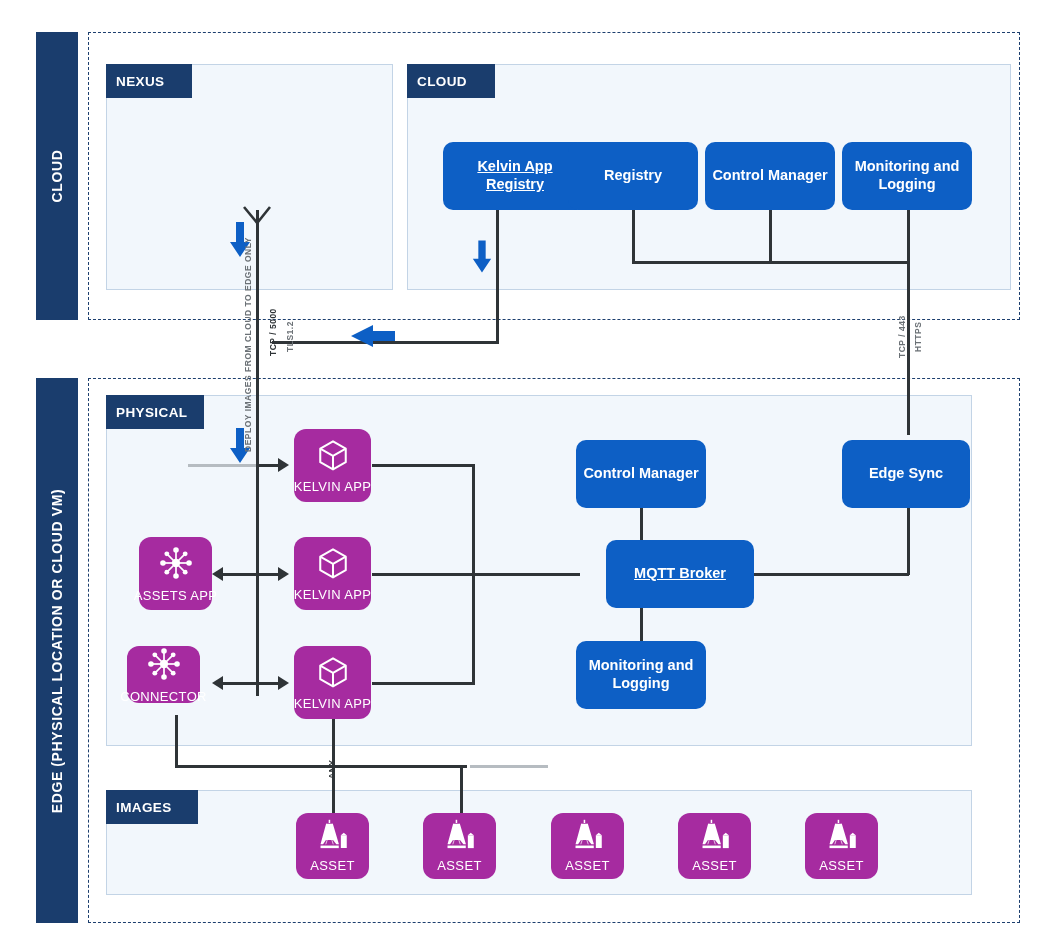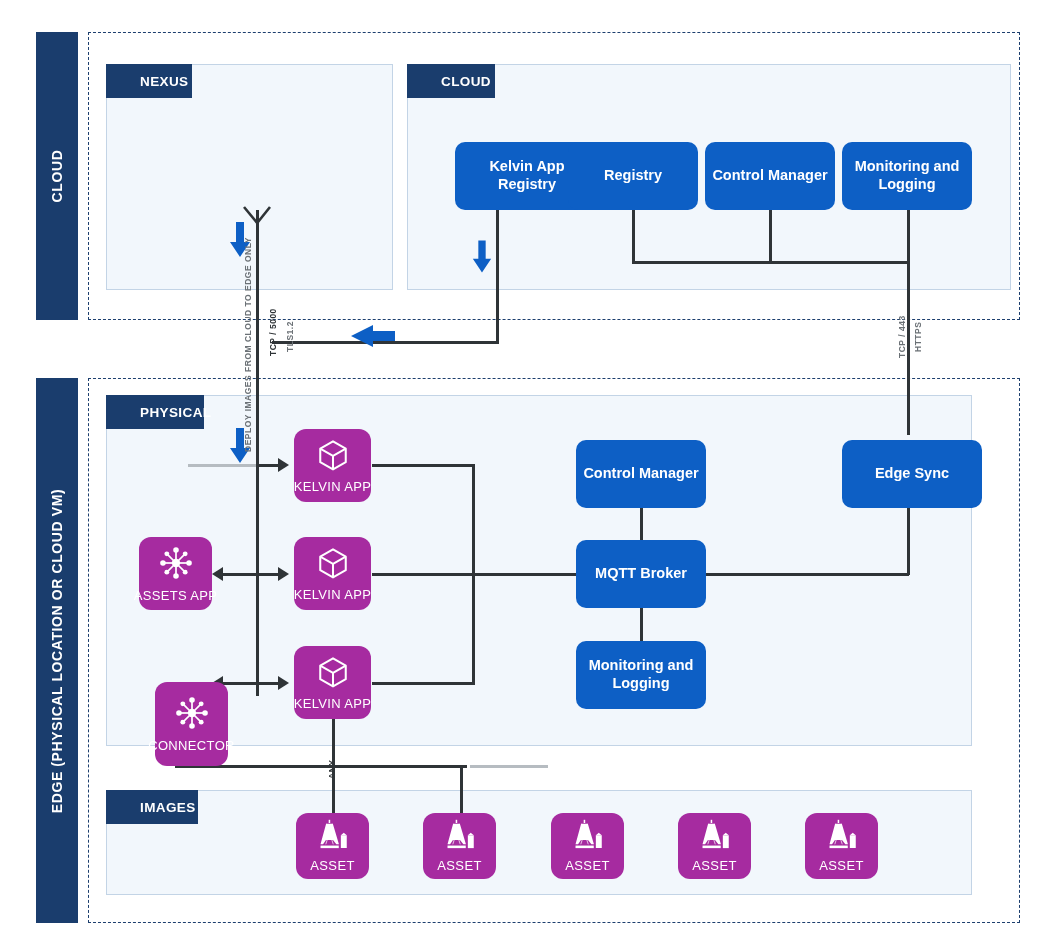--- a/index.html
+++ b/index.html
@@ -49,21 +49,21 @@
   }
   .panel-tab {
     position: absolute;
     background: #1a3d6d;
     color: #ffffff;
     font-weight: bold;
     font-size: 13.5px;
     letter-spacing: 0.4px;
     display: flex;
     align-items: center;
-    padding-left: 34px;
+    padding-left: 10px;
   }
 
   
   .node-blue {
     position: absolute;
     background: #0d5fc5;
     border-radius: 10px;
     color: #ffffff;
     font-weight: bold;
     font-size: 14.5px;
@@ -197,21 +197,21 @@
   </div>
 
   <div class="edge-label light" style="left:243px; top:452px;">DEPLOY IMAGES FROM CLOUD TO EDGE ONLY</div>
   <div class="edge-label dark" style="left:268px; top:356px;">TCP / 5000</div>
   <div class="edge-label light" style="left:285px; top:352px;">TLS1.2</div>
   <div class="edge-label light" style="left:897px; top:358px;">TCP / 443</div>
   <div class="edge-label light" style="left:913px; top:352px;">HTTPS</div>
   <div class="edge-label dark" style="left:327px; top:779px;">ANY</div>
 
 
-  <div class="node-blue" style="left:455px; top:142px; width:144px; height:68px;">
+  <div class="node-blue" style="left:443px; top:142px; width:144px; height:68px;text-decoration:underline;">
     <span>Kelvin App Registry</span>
   </div>
   <div class="node-blue" style="left:568px; top:142px; width:130px; height:68px;">
     <span>Registry</span>
   </div>
   <div class="node-blue" style="left:705px; top:142px; width:130px; height:68px;">
     <span>Control Manager</span>
   </div>
   <div class="node-blue" style="left:842px; top:142px; width:130px; height:68px;">
     <span>Monitoring and Logging</span>
@@ -273,21 +273,21 @@
           <line x1="20" y1="20" x2="11" y2="11"></line>
             <line x1="20" y1="20" x2="29" y2="11"></line>
           <line x1="20" y1="20" x2="11" y2="29"></line>
             <line x1="20" y1="20" x2="29" y2="29"></line>
         </g>
       </svg>
     </span>
     <span class="cap">ASSETS APP</span>
   </div>
 
-  <div class="node-magenta" style="left:155px; top:646px; width:73px; height:84px;margin-top:36px;">
+  <div class="node-magenta" style="left:127px; top:646px; width:73px; height:57px;">
     <span class="glyph">
       <svg width="36" height="36" viewBox="0 0 40 40">
         <g fill="#ffffff">
           <circle cx="20" cy="20" r="4.6"></circle>
           <circle cx="20" cy="5.5" r="3.1"></circle>
             <circle cx="20" cy="34.5" r="3.1"></circle>
           <circle cx="5.5" cy="20" r="3.1"></circle>
             <circle cx="34.5" cy="20" r="3.1"></circle>
           <circle cx="9.8" cy="9.8" r="2.7"></circle>
             <circle cx="30.2" cy="9.8" r="2.7"></circle>
@@ -344,27 +344,27 @@
           <path d="M20 21 L20 37"></path>
         </g>
       </svg>
     </span>
     <span class="cap">KELVIN APP</span>
   </div>
 
   <div class="node-blue" style="left:576px; top:440px; width:130px; height:68px;">
     <span>Control Manager</span>
   </div>
-  <div class="node-blue" style="left:576px; top:540px; width:130px; height:68px;">
+  <div class="node-blue" style="left:606px; top:540px; width:148px; height:68px;text-decoration:underline;">
     <span>MQTT Broker</span>
   </div>
   <div class="node-blue" style="left:576px; top:641px; width:130px; height:68px;">
     <span>Monitoring and Logging</span>
   </div>
-  <div class="node-blue" style="left:842px; top:440px; width:140px; height:68px;">
+  <div class="node-blue" style="left:842px; top:440px; width:128px; height:68px;">
     <span>Edge Sync</span>
   </div>
 
   <div class="node-magenta" style="left:296px; top:813px; width:73px; height:66px;">
     <span class="glyph">
       <svg width="34" height="32" viewBox="0 0 42 40">
         <g fill="#ffffff">
           <rect x="15.6" y="1" width="1.9" height="4"></rect>
           <path d="M12.4 6 h8.4 l7.6 25.6 h-3.2 L21 26.4 h-8.8 L8.6 31.6 H5.4 Z
                    M14.2 9.4 h4.8 l0.9 3.2 h-6.6 Z

